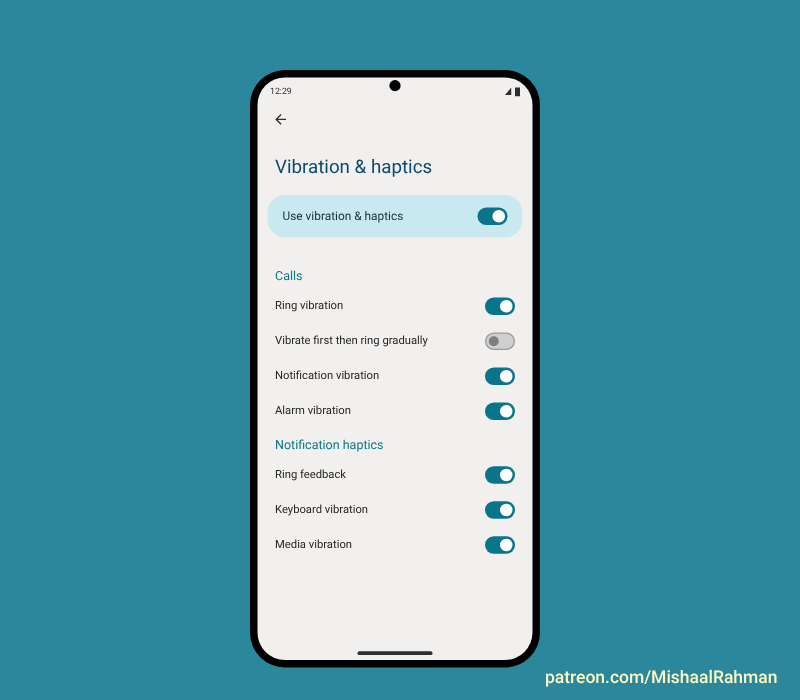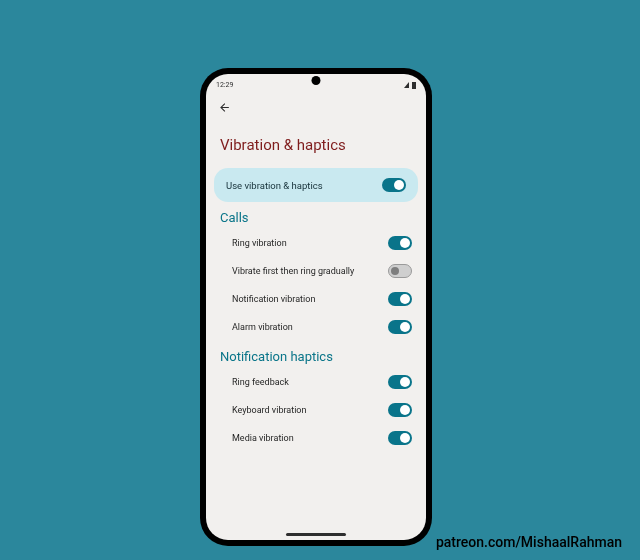--- a/index.html
+++ b/index.html
@@ -7,21 +7,21 @@
     width: 640px;
     height: 560px;
     background: #2b879c;
     font-family: -apple-system, Roboto, "Segoe UI", Arial, sans-serif;
     position: relative;
     overflow: hidden;
   }
   .phone {
     position: absolute;
     left: 200px;
-    top: 68px;
+    top: 56px;
     width: 232px;
     height: 478px;
     background: #000;
     border-radius: 28px;
     padding: 6px;
   }
   .screen {
     width: 100%;
     height: 100%;
     background: #f2f0ee;
@@ -68,56 +68,55 @@
     padding: 0 10px;
   }
   .back {
     width: 16px; height: 16px;
     display: flex; align-items: center; justify-content: center;
   }
   .back svg { width: 13px; height: 13px; }
   .title {
     font-size: 15px;
     font-weight: 400;
-    color: #7f1d1d;
+    color: #0c4a6e;
     padding: 18px 14px 14px 14px;
   }
   .content {
     flex: 1;
     padding: 0 8px 4px 8px;
     overflow: hidden;
   }
   .master {
     background: #c9e9f0;
     border-radius: 14px;
     padding: 10px 12px;
     display: flex;
     align-items: center;
     justify-content: space-between;
-    margin-bottom: 0;
+    margin-bottom: 18px;
   }
   .master-label {
     font-size: 9.5px;
     color: #153038;
   }
   .section-header {
-    font-size: 13px;
+    font-size: 10px;
     color: #0a7589;
     padding: 8px 6px 4px 6px;
   }
   .row {
     display: flex;
     align-items: center;
     justify-content: space-between;
     padding: 7px 6px;
   }
   .row-label {
     font-size: 9px;
     color: #262626;
-    margin-left: 12px;
   }
   .toggle {
     width: 24px;
     height: 14px;
     border-radius: 8px;
     position: relative;
     flex-shrink: 0;
   }
   .toggle.on { background: #09748a; }
   .toggle.off { background: #cfcfcf; border: 1px solid #9a9a9a; }
@@ -137,21 +136,21 @@
     transform: translateX(-50%);
     width: 60px;
     height: 3px;
     background: #2e2e2e;
     border-radius: 2px;
   }
   .credit {
     position: absolute;
     right: 18px;
     bottom: 10px;
-    color: #000000;
+    color: #fef9c3;
     font-size: 14px;
     font-weight: 500;
   }
 </style>
 </head>
 <body>
 
 <div class="phone">
   <div class="camera"></div>
   <div class="screen">

